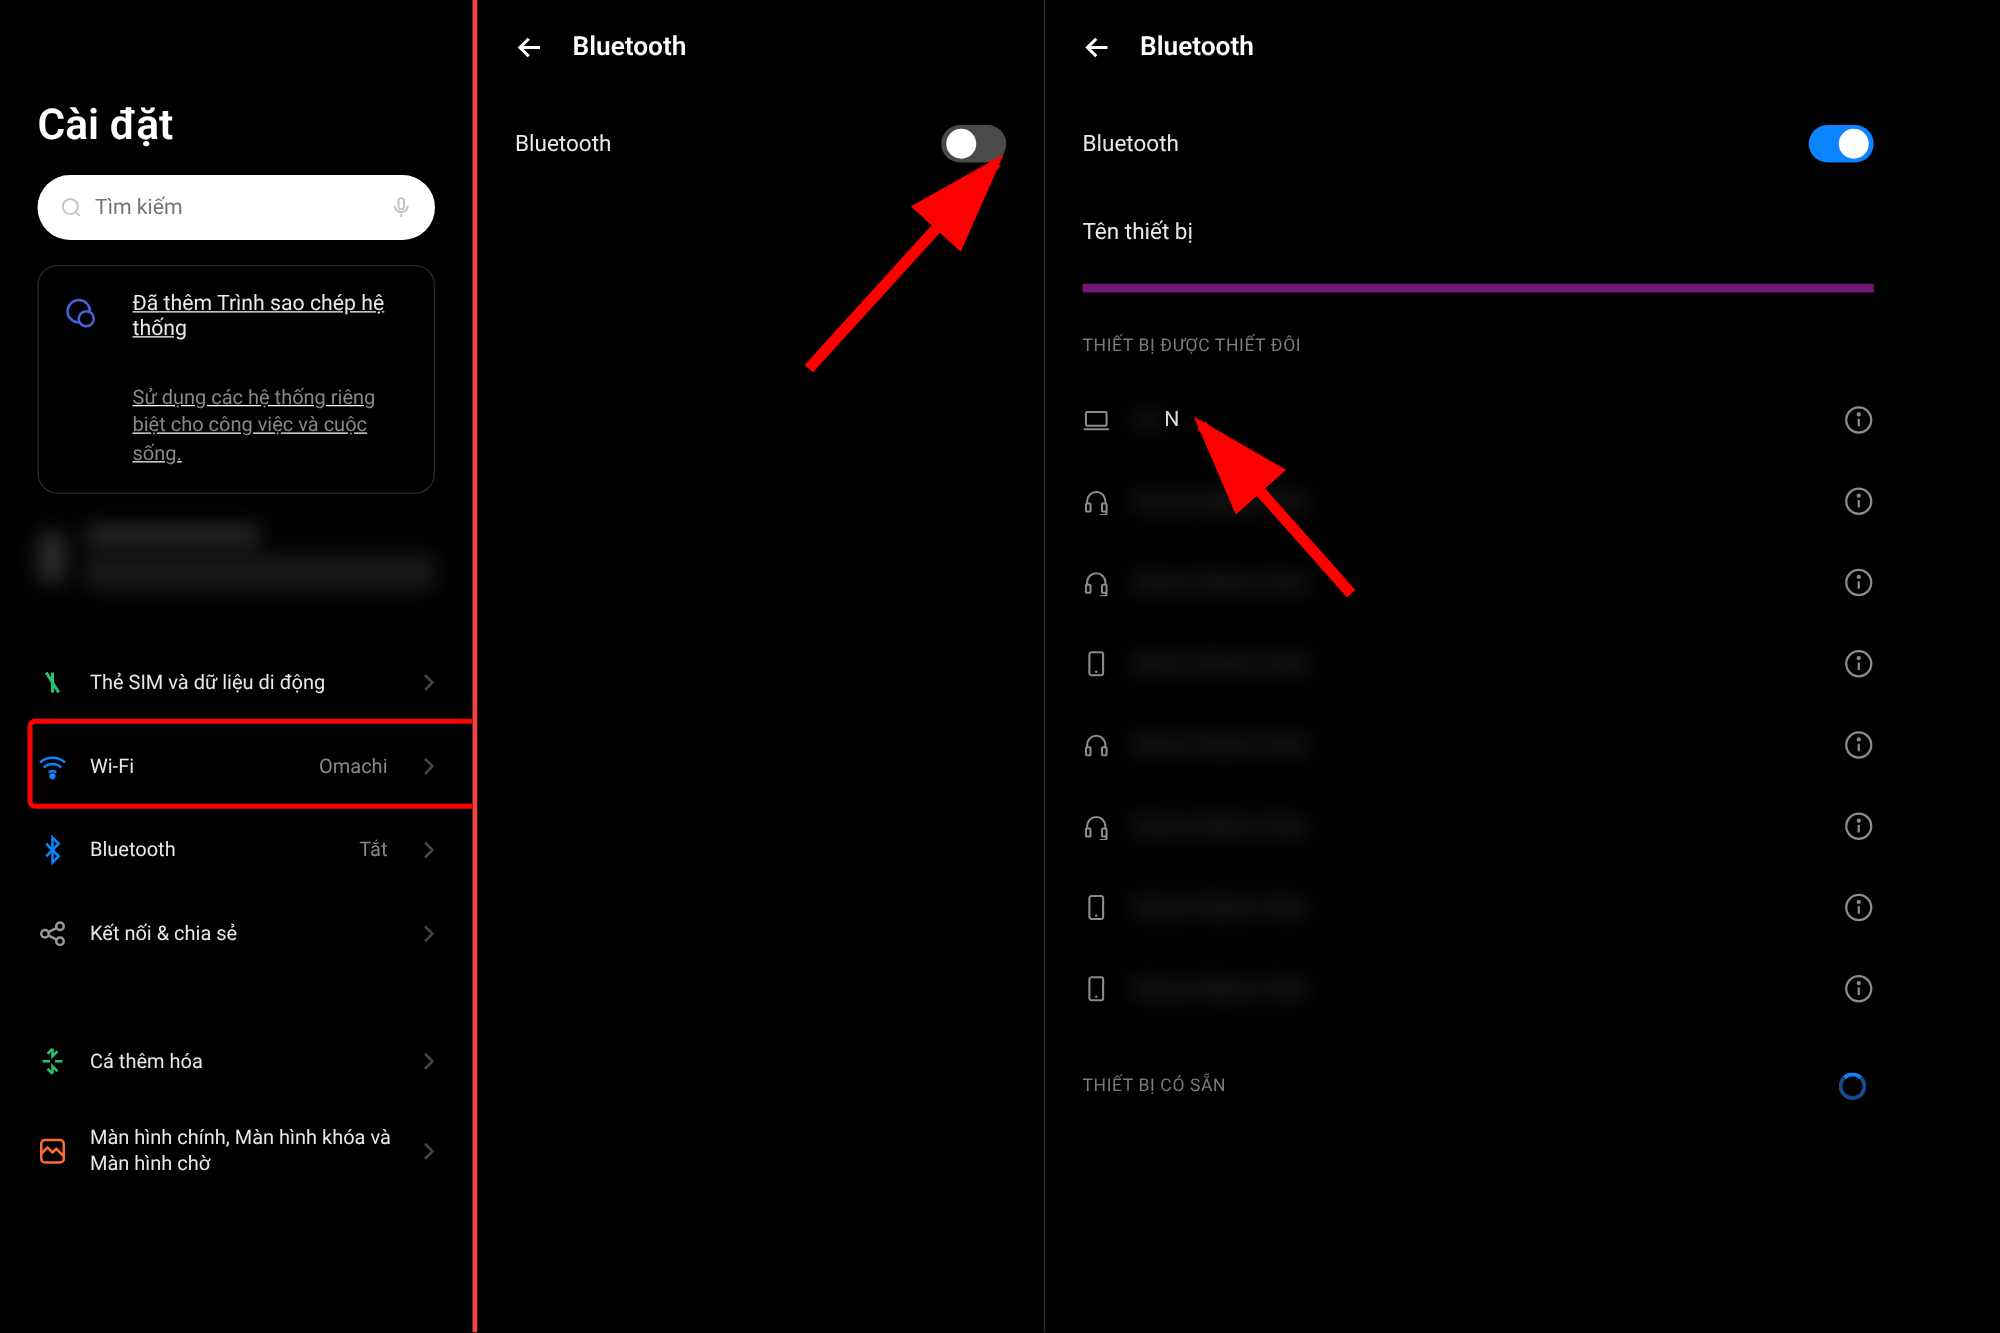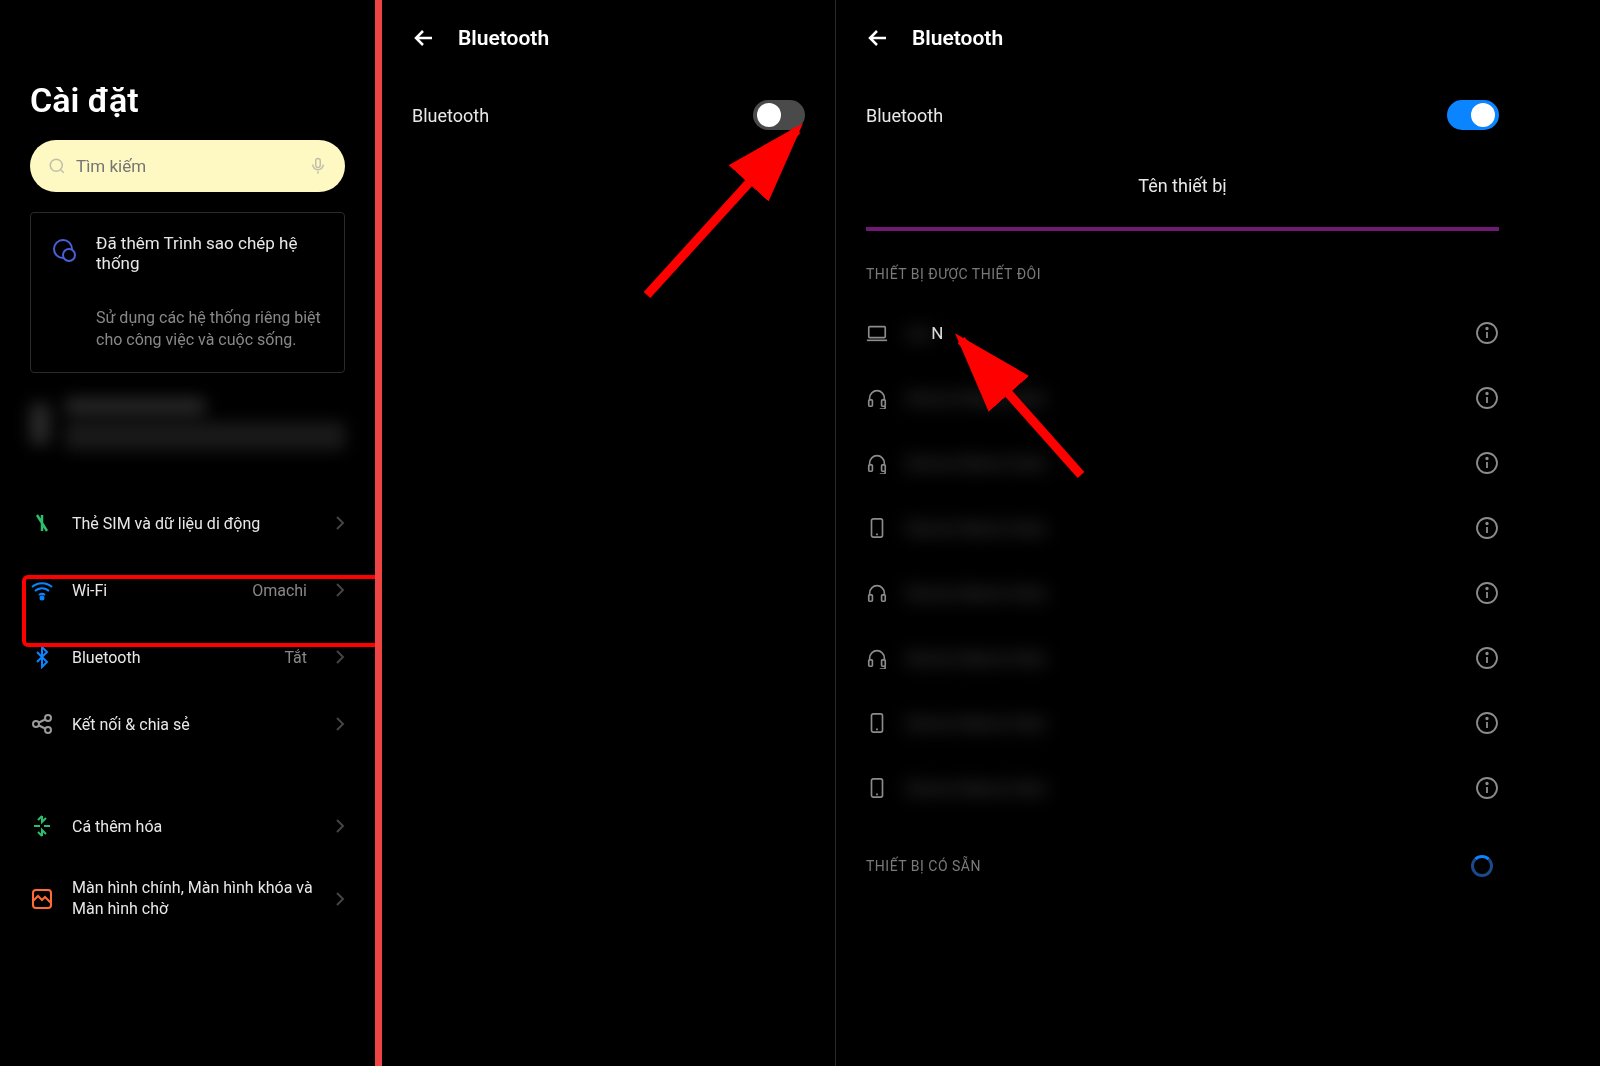--- a/index.html
+++ b/index.html
@@ -1,29 +1,29 @@
 <!DOCTYPE html>
 <html><head>
 <meta charset="utf-8">
 <style>
 * { margin: 0; padding: 0; box-sizing: border-box; font-family: -apple-system, BlinkMacSystemFont, "Segoe UI", Roboto, sans-serif; }
 body { background: #000; width: 1600px; height: 1066px; display: flex; overflow: hidden; }
 .panel { height: 1066px; background: #000; color: #fff; position: relative; overflow: hidden; }
-.panel1 { width: 382px; border-right: 7px solid #ef4444; }
+.panel1 { width: 382px; border-right: 4px solid #ef4444; }
 .panel2 { width: 454px; border-right: 1px solid #2a2a2a; }
 .panel3 { width: 693px; }
 
 
 .settings-title { font-size: 34px; font-weight: 600; padding: 80px 30px 20px; }
-.search-bar { margin: 0 30px 20px; background: #fef9c3; border-radius: 30px; height: 52px; display: flex; align-items: center; padding: 0 18px; }
+.search-bar { margin: 0 30px 20px; background: #ffffff; border-radius: 30px; height: 52px; display: flex; align-items: center; padding: 0 18px; }
 .search-bar .search-icon { width: 18px; height: 18px; opacity: 0.6; margin-right: 10px; }
 .search-bar input { flex: 1; background: none; border: none; color: #888; font-size: 17px; outline: none; }
 .search-bar .mic-icon { width: 18px; height: 18px; opacity: 0.6; }
 
-.info-card { margin: 0 30px 25px; border: 1px solid #2a2a2a; border-radius: 4px; padding: 20px 18px; display: flex; gap: 15px; }
+.info-card { margin: 0 30px 25px; border: 1px solid #2a2a2a; border-radius: 16px; padding: 20px 18px; display: flex; gap: 25px; text-decoration: underline; }
 .info-card-icon { width: 32px; height: 32px; flex-shrink: 0; margin-top: 2px; }
 .info-card-title { font-size: 17px; color: #e8e8e8; margin-bottom: 6px; }
 .info-card-desc { font-size: 16px; color: #888; line-height: 1.4; margin-top: 34px; }
 
 .profile-row { margin: 0 30px 40px; display: flex; align-items: center; gap: 15px; filter: blur(8px); }
 .profile-avatar { width: 42px; height: 42px; background: #2a2a2a; border-radius: 6px; }
 .profile-text { flex: 1; }
 .profile-name { height: 16px; background: #2a2a2a; border-radius: 3px; width: 140px; margin-bottom: 8px; }
 .profile-desc { height: 28px; background: #1a1a1a; border-radius: 3px; width: 280px; }
 
@@ -43,21 +43,21 @@
 
 .bt-toggle-row { padding: 25px 30px; display: flex; align-items: center; }
 .bt-toggle-label { flex: 1; font-size: 18px; color: #e8e8e8; }
 .toggle { width: 52px; height: 30px; border-radius: 15px; position: relative; cursor: pointer; }
 .toggle.off { background: #4a4a4a; }
 .toggle.on { background: #0a84ff; }
 .toggle-knob { position: absolute; width: 24px; height: 24px; background: #fff; border-radius: 50%; top: 3px; transition: all 0.2s; }
 .toggle.off .toggle-knob { left: 4px; }
 .toggle.on .toggle-knob { left: 24px; }
 
-.device-name-row { padding: 20px 30px 25px; border-bottom: 4px solid #701a75; margin: 0 30px; padding-left: 0; padding-right: 0; text-align: center; }
+.device-name-row { padding: 20px 30px 25px; border-bottom: 7px solid #701a75; margin: 0 30px; padding-left: 0; padding-right: 0; }
 .device-name-label { font-size: 18px; color: #e8e8e8; margin-bottom: 6px; }
 .device-name-value { font-size: 15px; color: #3a7bd5; }
 
 .section-header { padding: 35px 30px 18px; font-size: 14px; color: #7a7a7a; letter-spacing: 0.5px; }
 
 .device-item { padding: 0 30px; height: 65px; display: flex; align-items: center; gap: 18px; }
 .device-icon { width: 22px; height: 22px; opacity: 0.75; flex-shrink: 0; }
 .device-label { flex: 1; font-size: 17px; color: #e0e0e0; }
 .device-label.blurred { filter: blur(9px); color: #5a5a5a; }
 .info-circle { width: 24px; height: 24px; opacity: 0.75; flex-shrink: 0; }

